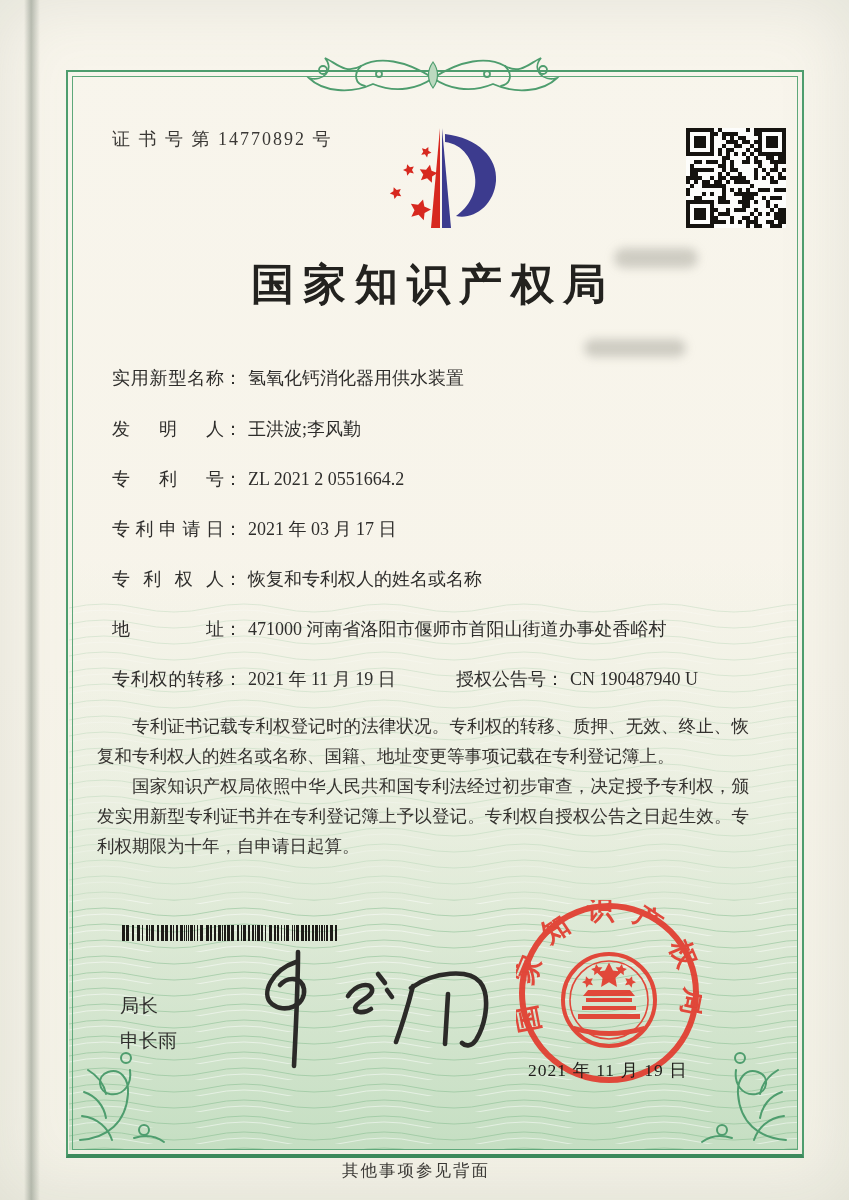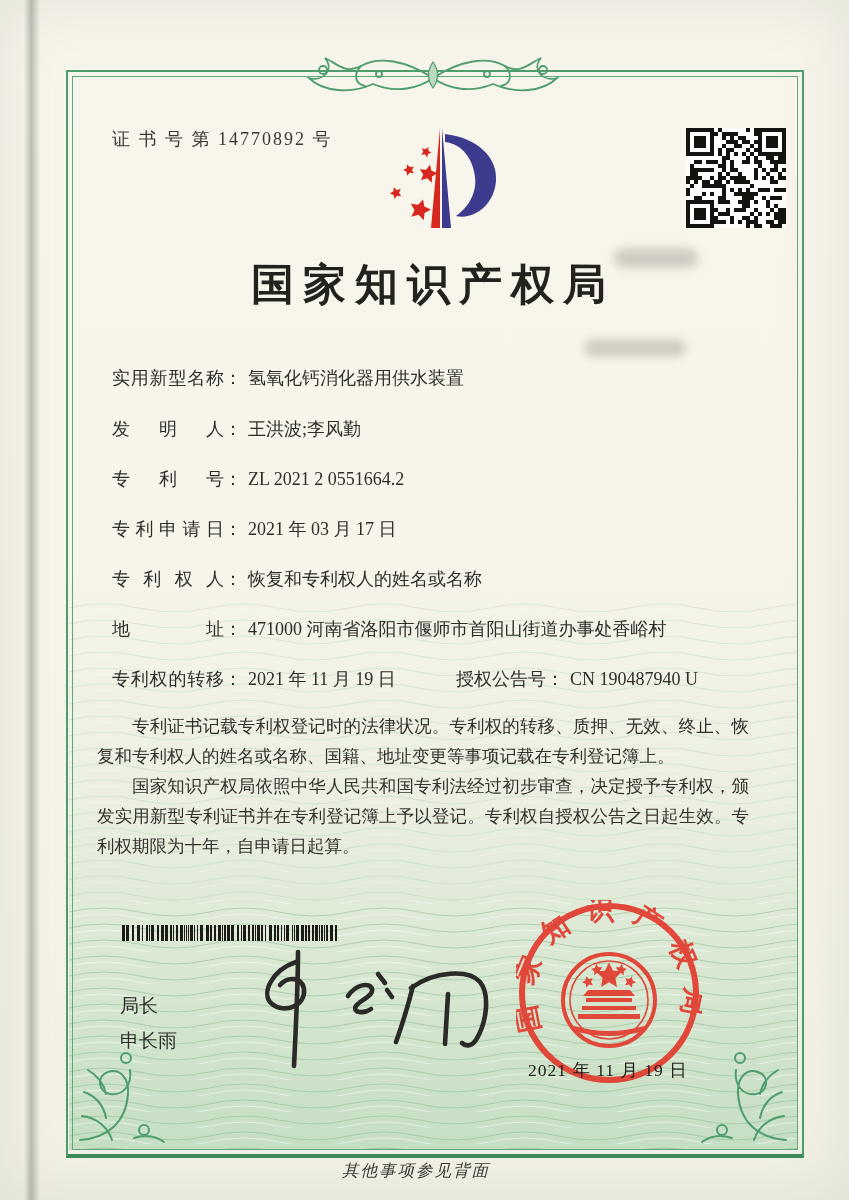--- a/index.html
+++ b/index.html
@@ -36,21 +36,21 @@
     text-align:justify;color:#33312e;}
   .paras p{margin:0;text-indent:2em;}
   .barcode{position:absolute;left:122px;top:925px;width:218px;height:16px;display:flex;align-items:stretch;}
   .barcode i{background:#1d1b18;height:100%;}
   .signer{position:absolute;left:120px;top:988px;font-size:19px;line-height:35px;color:#2e2d2b;}
   .sig{position:absolute;left:250px;top:942px;}
   .seal{position:absolute;left:516px;top:900px;}
   .seal-date{position:absolute;left:528px;top:1058px;font-size:17.5px;letter-spacing:1px;color:#1f1d1a;}
   .pagefoot{position:absolute;left:66px;top:1103px;width:700px;text-align:center;font-size:16px;color:#3a3835;}
   .backnote{position:absolute;left:66px;top:1160px;width:700px;text-align:center;font-size:16.5px;
-    font-style:italic;color:#3a3835;letter-spacing:2px;}
+    color:#3a3835;letter-spacing:2px;}
 </style>
 </head>
 <body>
 
 <div class="page">
 
   <div class="tint"></div>
 
   <svg class="waves" width="729" height="550">
     <defs>

